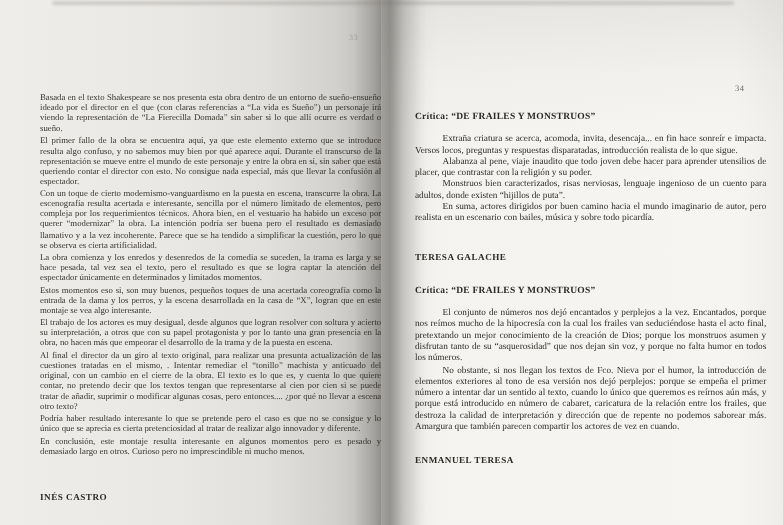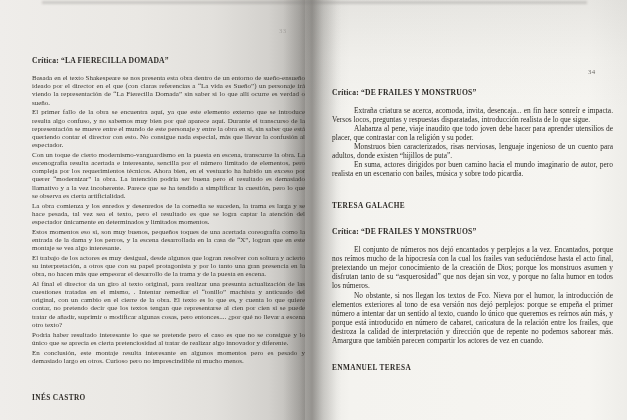--- a/index.html
+++ b/index.html
@@ -56,21 +56,20 @@
     text-align:left;letter-spacing:0.4px;padding-right:4px;box-sizing:border-box;
   }
 </style>
 </head>
 <body>
 
 <div class="spread">
 
   <div class="page page-left">
     <div class="pagenum pagenum-left">33</div>
-    <h3 class="title">Crítica: “LA FIERECILLA DOMADA”</h3>
     <div class="body">
       <p>Basada en el texto Shakespeare se nos presenta esta obra dentro de un entorno de sueño-ensueño ideado por el director en el que (con claras referencias a “La vida es Sueño”) un personaje irá viendo la representación de “La Fierecilla Domada” sin saber si lo que allí ocurre es verdad o sueño.</p>
       <p>El primer fallo de la obra se encuentra aquí, ya que este elemento externo que se introduce resulta algo confuso, y no sabemos muy bien por qué aparece aquí. Durante el transcurso de la representación se mueve entre el mundo de este personaje y entre la obra en sí, sin saber que está queriendo contar el director con esto. No consigue nada especial, más que llevar la confusión al espectador.</p>
       <p>Con un toque de cierto modernismo-vanguardismo en la puesta en escena, transcurre la obra. La escenografía resulta acertada e interesante, sencilla por el número limitado de elementos, pero compleja por los requerimientos técnicos. Ahora bien, en el vestuario ha habido un exceso por querer “modernizar” la obra. La intención podría ser buena pero el resultado es demasiado llamativo y a la vez incoherente. Parece que se ha tendido a simplificar la cuestión, pero lo que se observa es cierta artificialidad.</p>
       <p>La obra comienza y los enredos y desenredos de la comedia se suceden, la trama es larga y se hace pesada, tal vez sea el texto, pero el resultado es que se logra captar la atención del espectador únicamente en determinados y limitados momentos.</p>
       <p>Estos momentos eso si, son muy buenos, pequeños toques de una acertada coreografía como la entrada de la dama y los perros, y la escena desarrollada en la casa de “X”, logran que en este montaje se vea algo interesante.</p>
       <p>El trabajo de los actores es muy desigual, desde algunos que logran resolver con soltura y acierto su interpretación, a otros que con su papel protagonista y por lo tanto una gran presencia en la obra, no hacen más que empeorar el desarrollo de la trama y de la puesta en escena.</p>
       <p>Al final el director da un giro al texto original, para realizar una presunta actualización de las cuestiones tratadas en el mismo, . Intentar remediar el “tonillo” machista y anticuado del original, con un cambio en el cierre de la obra. El texto es lo que es, y cuenta lo que quiere contar, no pretendo decir que los textos tengan que representarse al cien por cien si se puede tratar de añadir, suprimir o modificar algunas cosas, pero entonces.... ¿por qué no llevar a escena otro texto?</p>
       <p>Podría haber resultado interesante lo que se pretende pero el caso es que no se consigue y lo único que se aprecia es cierta pretenciosidad al tratar de realizar algo innovador y diferente.</p>
       <p>En conclusión, este montaje resulta interesante en algunos momentos pero es pesado y demasiado largo en otros. Curioso pero no imprescindible ni mucho menos.</p>

